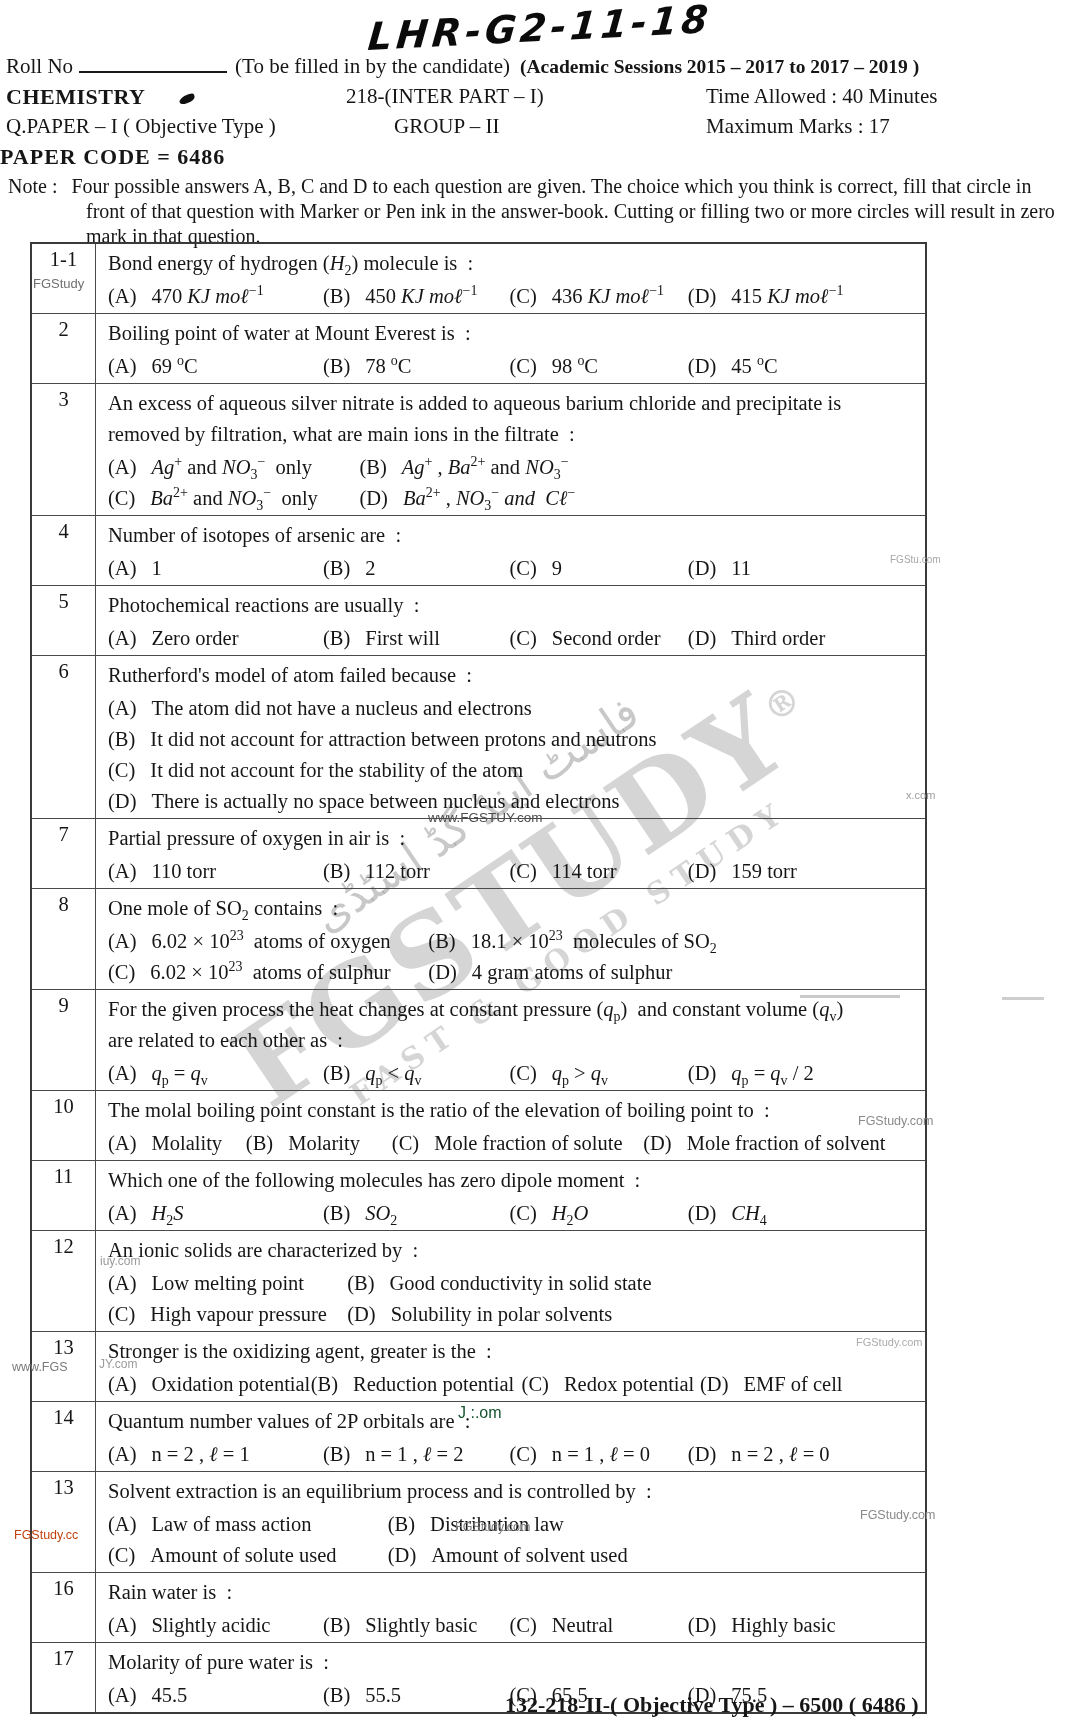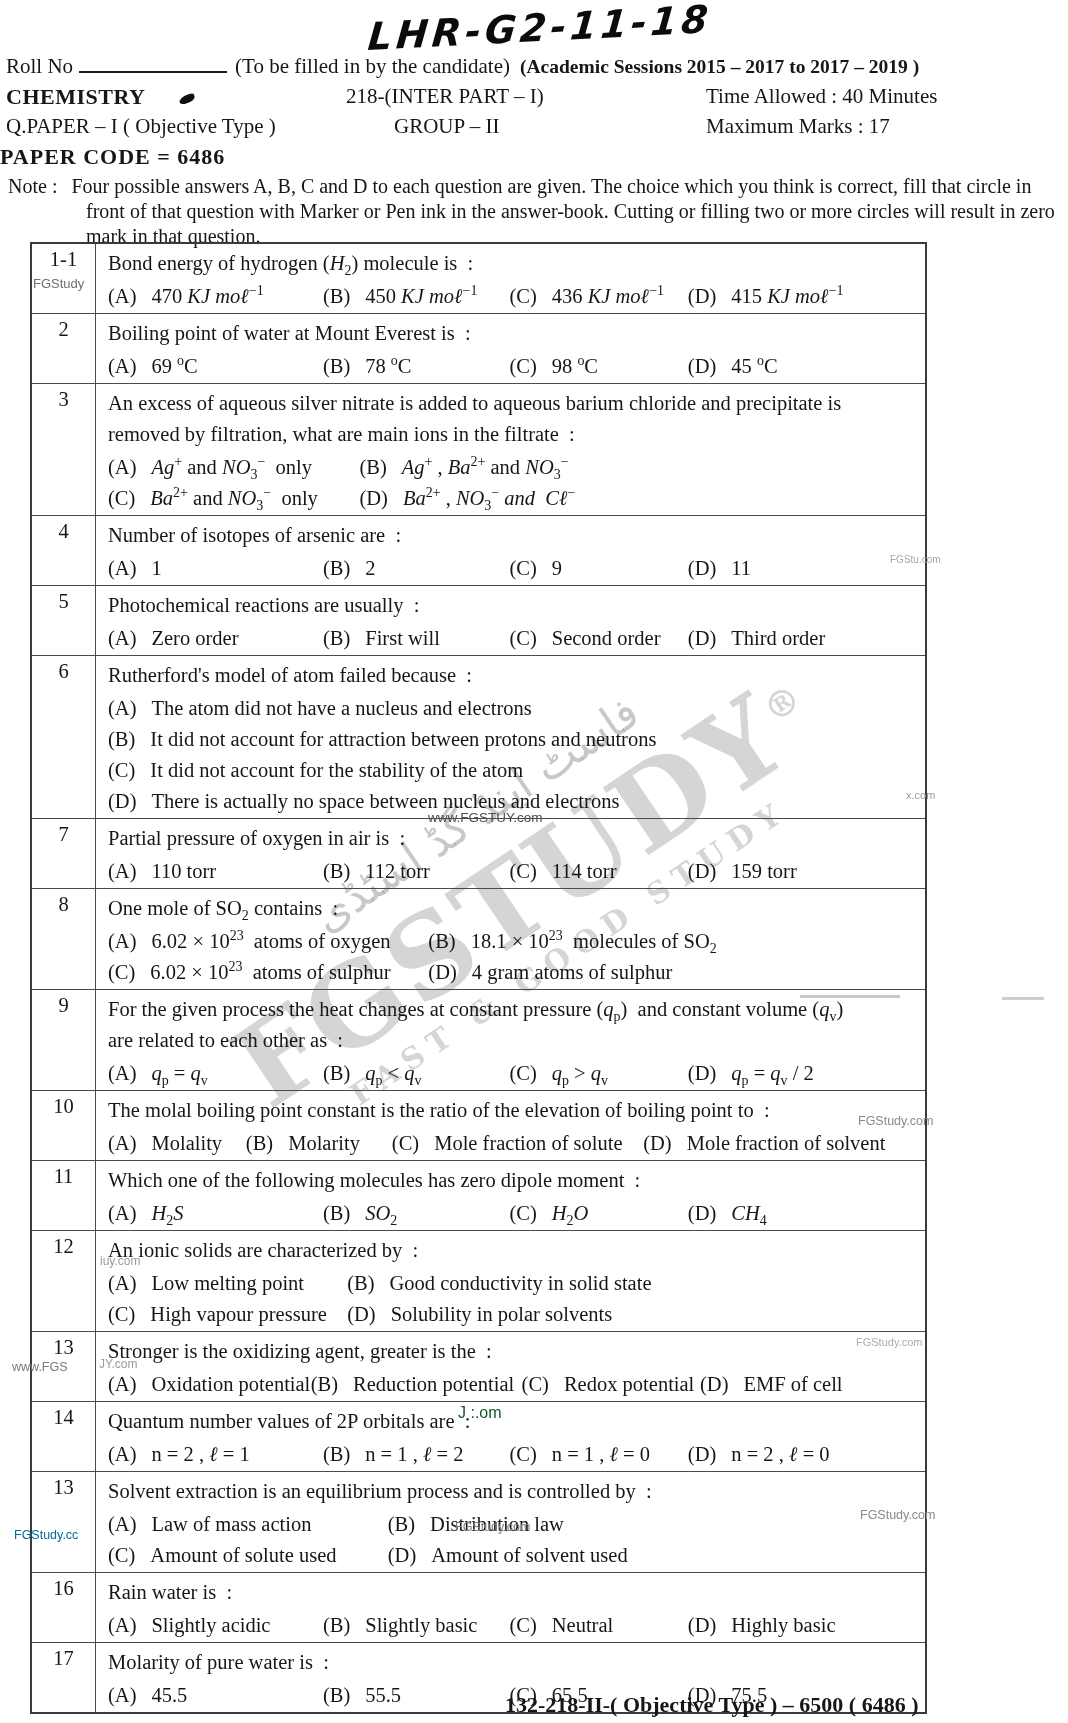--- a/index.html
+++ b/index.html
@@ -61,21 +61,21 @@
   .wm-cell1{top:276px; left:33px; font-size:13px; color:#6f6f6f;}
   .wm-q5right{top:554px; left:890px; font-size:10px; color:#a8a8a8;}
   .wm-q7right{top:789px; left:906px; font-size:11px; color:#9d9d9d;}
   .wm-q8center{top:810px; left:428px; font-size:13.5px; color:#4d4d4d;}
   .wm-q10right{top:1114px; left:858px; font-size:12.5px; color:#8a8a8a;}
   .wm-q12left{top:1254px; left:100px; font-size:12px; color:#9b9b9b;}
   .wm-q13topright{top:1336px; left:856px; font-size:11px; color:#ababab;}
   .wm-q13left1{top:1360px; left:12px; font-size:12.5px; color:#7a7a7a;}
   .wm-q13left2{top:1357px; left:99px; font-size:12px; color:#9b9b9b;}
   .wm-q14mid{top:1404px; left:458px; font-size:16px; color:#14532d;}
-  .wm-q15left{top:1528px; left:14px; font-size:12.5px; color:#0369a1;}
+  .wm-q15left{top:1528px; left:14px; font-size:12.5px; color:#c2410c;}
   .wm-q15mid{top:1520px; left:455px; font-size:12.5px; color:#7d7d7d;}
   .wm-q15right{top:1508px; left:860px; font-size:12.5px; color:#8a8a8a;}
   .wm-bar1{top:995px; left:800px; width:100px; height:3px; background:#c9c9c9;}
   .wm-bar2{top:997px; left:1002px; width:42px; height:3px; background:#cecece;}
   .wm-big{
     position:absolute; top:700px; left:160px; width:720px; height:360px;
     display:flex; flex-direction:column; align-items:center; justify-content:center;
     transform:rotate(-34deg); text-align:center;
     color:rgba(115,115,115,0.30); pointer-events:none; z-index:0;
   }

